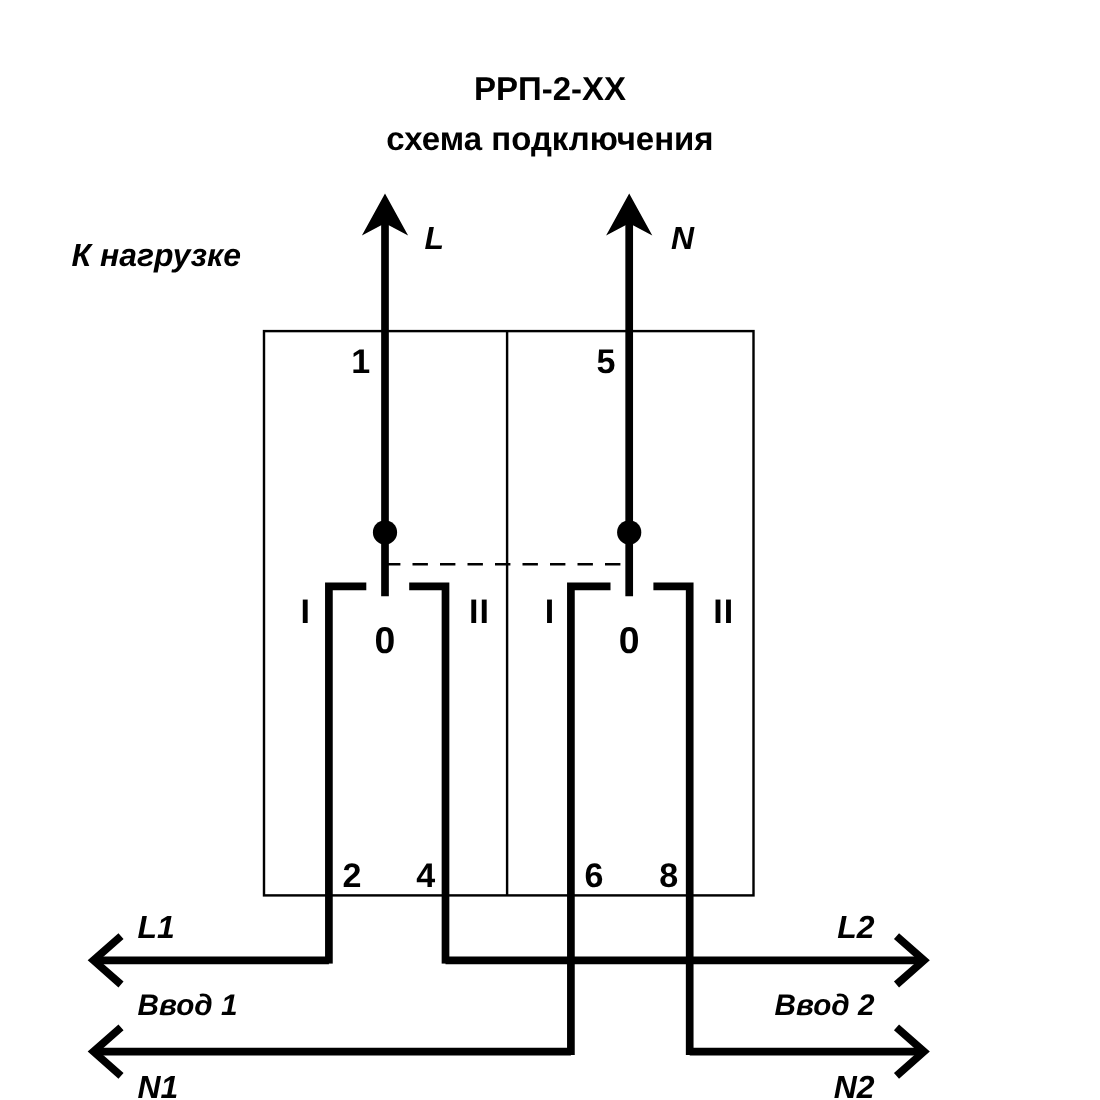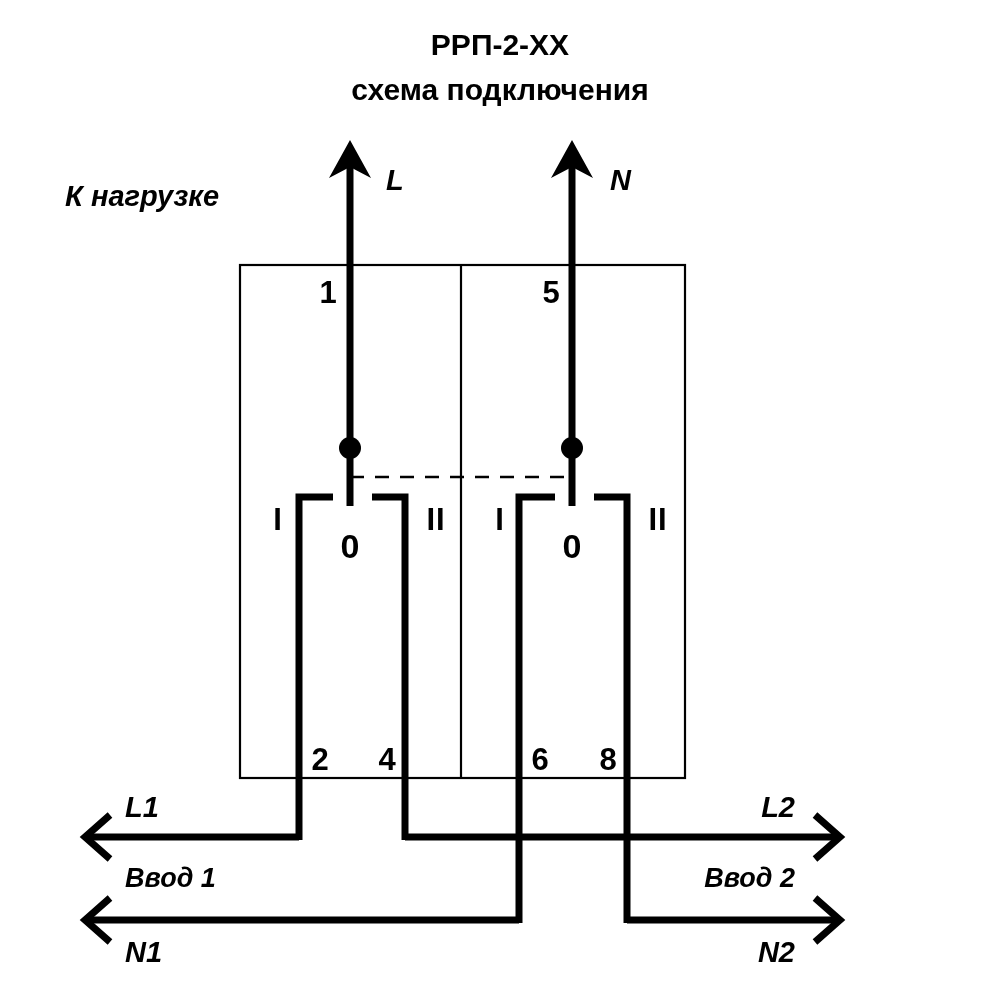--- a/index.html
+++ b/index.html
@@ -11,20 +11,21 @@
     width: 1000px;
     height: 1000px;
     font-family: "Liberation Sans", sans-serif;
     overflow: hidden;
   }
   #diagram-root {
     position: relative;
     width: 1000px;
     height: 713px;
     background: #ffffff;
+    margin-top: 36px;
   }
   svg.diagram-canvas {
     display: block;
     width: 1000px;
     height: 1000px;
   }
   .ttl {
     font-family: "Liberation Sans", sans-serif;
     font-weight: bold;
     font-size: 30px;

